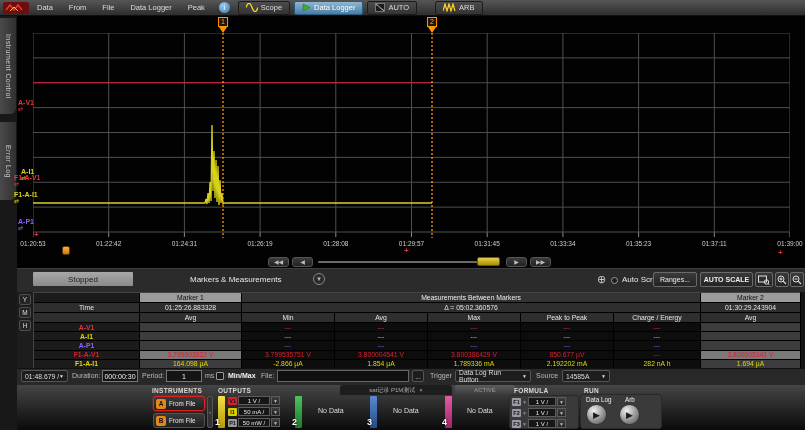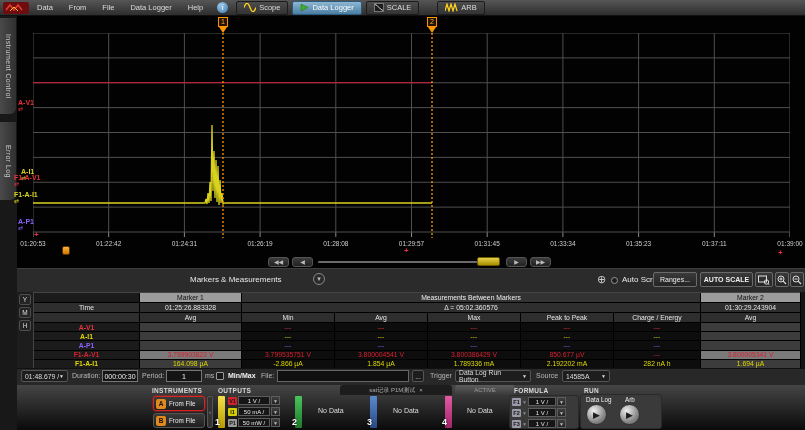--- a/index.html
+++ b/index.html
@@ -92,40 +92,40 @@
     <div class="logo">
       <svg width="22" height="10" viewBox="0 0 22 10">
         <polyline points="1,7 5,2 9,7 13,2 17,7" fill="none" stroke="#e43b30" stroke-width="1.6"></polyline>
         <polyline points="5,8 9,4 13,8" fill="none" stroke="#f3c431" stroke-width="1"></polyline>
       </svg>
     </div>
     <span class="menu-item">Data</span>
     <span class="menu-item">From</span>
     <span class="menu-item">File</span>
     <span class="menu-item">Data Logger</span>
-    <span class="menu-item">Help</span>
+    <span class="menu-item">Peak</span>
     <span class="info-badge">i</span>
     <div class="tab">
       <svg width="12" height="9" viewBox="0 0 12 9">
           <path d="M0,4.5 C2,-1 4,-1 6,4.5 C8,10 10,10 12,4.5" fill="none" stroke="#ffd21e" stroke-width="1.4"></path>
         </svg>
       <span>Scope</span>
     </div>
     <div class="tab active">
       <svg width="9" height="9" viewBox="0 0 9 9">
           <polygon points="1,1 8,4.5 1,8" fill="#3fae2a" stroke="#1e6e12" stroke-width="0.5"></polygon>
         </svg>
       <span>Data Logger</span>
     </div>
     <div class="tab">
       <svg width="10" height="9" viewBox="0 0 10 9">
           <rect x="0.5" y="0.5" width="9" height="8" fill="#1c1c1c" stroke="#8a8a8a" stroke-width="0.8"></rect>
           <path d="M1,1.5 C4,2 5,6 9,7.5" fill="none" stroke="#e8e8e8" stroke-width="0.9"></path>
         </svg>
-      <span>SCALE</span>
+      <span>AUTO</span>
     </div>
     <div class="tab" style="margin-left:16px;">
       <svg width="13" height="9" viewBox="0 0 13 9">
           <polyline points="0,8 2,1 4,8 6,1 8,8 10,1 12,8" fill="none" stroke="#ffd21e" stroke-width="1.2"></polyline>
         </svg>
       <span>ARB</span>
     </div>
   </div>
 
   <div class="abs side-col">
@@ -207,20 +207,21 @@
   <span class="axis-plus" style="left:778px;top:250px;">+</span>
 
   <div class="sb-btn" style="left:268px;">◀◀</div>
   <div class="sb-btn" style="left:292px;">◀</div>
   <div class="sb-groove" style="left:318px;width:180px;"></div>
   <div class="sb-handle" style="left:477px;"></div>
   <div class="sb-btn" style="left:506px;">▶</div>
   <div class="sb-btn" style="left:530px;">▶▶</div>
 
   <div class="abs status-row"></div>
+  <div class="stopped-btn">Stopped</div>
   <span class="mm-label">Markers &amp; Measurements</span>
   <div class="circ-chevron">▾</div>
   <span class="abs" style="left:597px;top:273px;color:#ccc;font-size:11px;">⊕</span>
   <div class="radio"></div>
   <span class="abs" style="left:622px;top:275px;color:#e8e8e8;font-size:8px;">Auto Scroll</span>
   <div class="tool-btn" style="left:653px;width:44px;">Ranges...</div>
   <div class="tool-btn" style="left:700px;width:53px;font-weight:bold;">AUTO SCALE</div>
   <div class="tool-btn" style="left:755px;width:18px;">
     <svg width="12" height="10" viewBox="0 0 12 10">
         <rect x="0.5" y="1" width="8" height="6" fill="none" stroke="#ddd" stroke-width="1"></rect>

